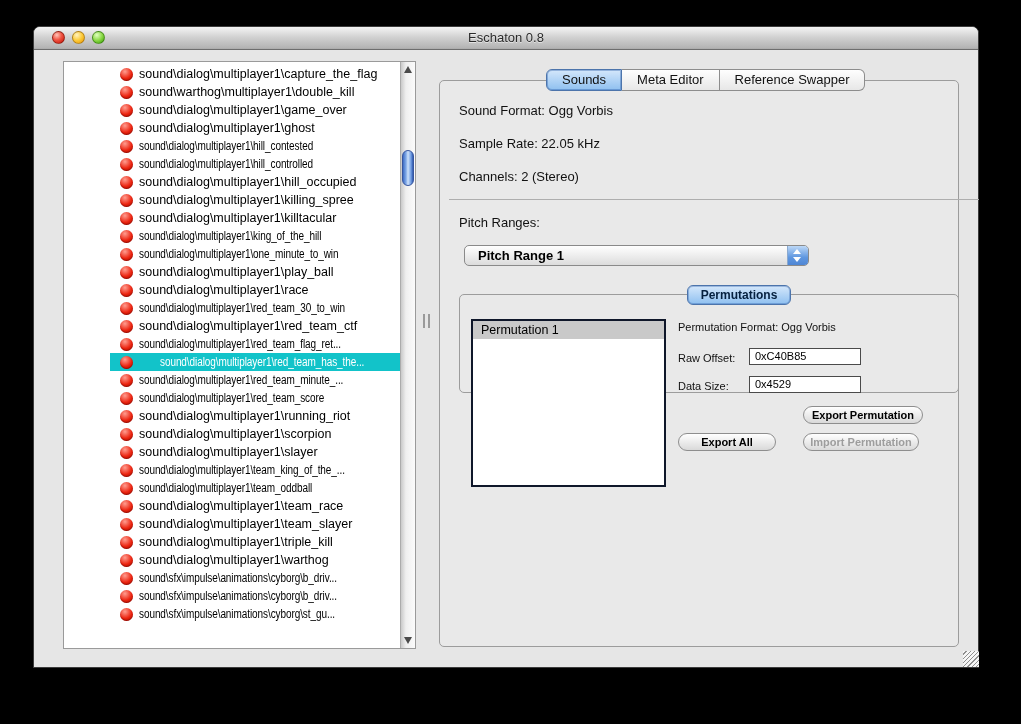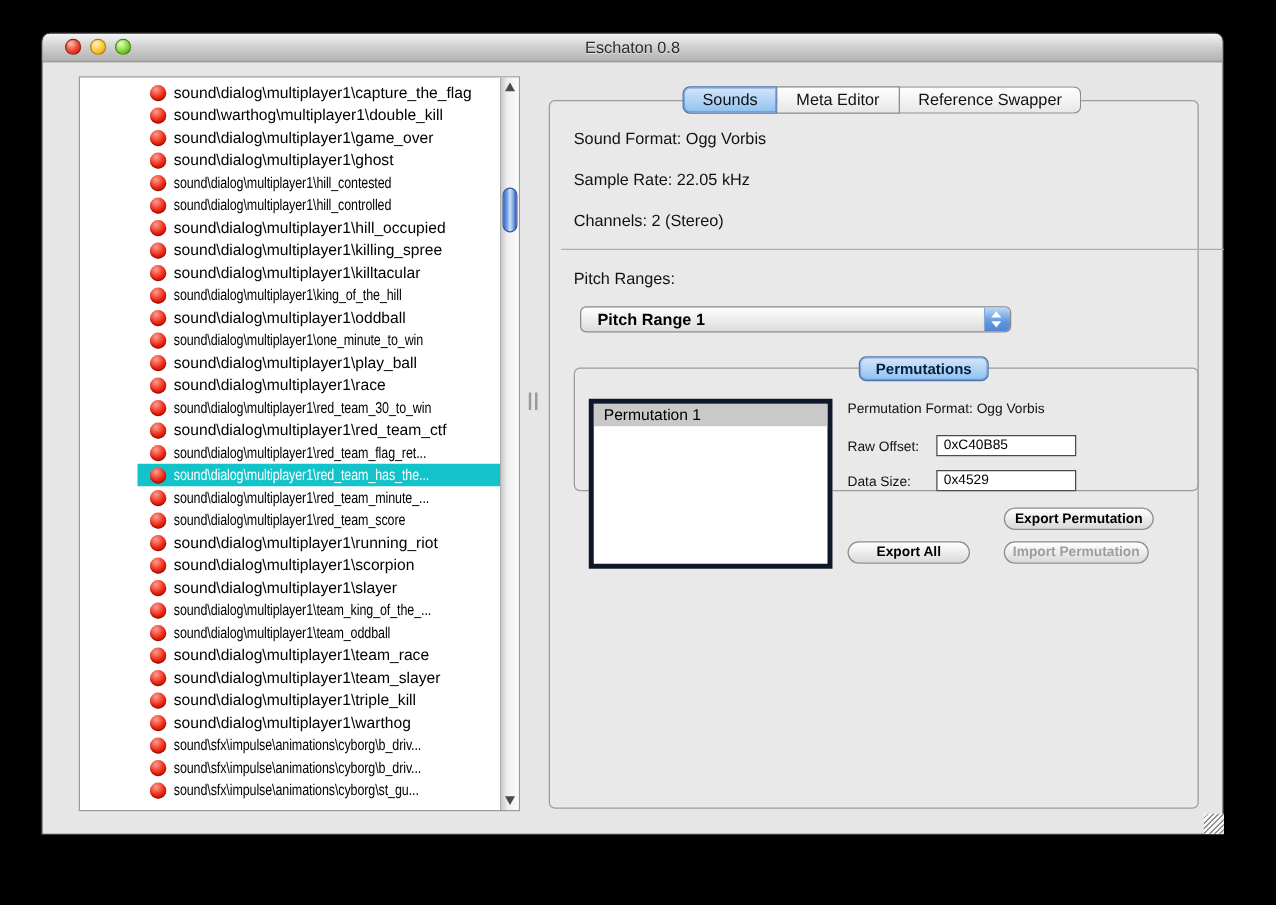--- a/index.html
+++ b/index.html
@@ -36,21 +36,21 @@
   }
   .rows{position:absolute;left:0;top:3px;right:15px;}
   .row{height:18px;display:flex;align-items:center;margin-left:46px;padding-left:10px;white-space:nowrap;overflow:hidden;}
   .row .dot{
     flex:0 0 13px;width:13px;height:13px;border-radius:50%;margin-right:6px;
     background:radial-gradient(circle at 38% 28%,#ff9d90,#ec2410 55%,#b01200 90%);
     box-shadow:inset 0 -1px 1px rgba(120,0,0,.6);
   }
   .row .lbl{font-size:12.5px;color:#000;}
   .row.cond .lbl{transform:scaleX(.8);transform-origin:0 50%;letter-spacing:-.1px;}
-  .row.sel{background:#12c3c9;}
+  .row.sel{background:#12c3c9;gap:21px;}
   .row.sel .lbl{color:#fff;}
 
   
   .scrollbar{
     position:absolute;top:0;right:0;width:15px;height:100%;
     background:linear-gradient(to right,#c9c9c9,#efefef 35%,#fbfbfb);
     border-left:1px solid #ababab;box-sizing:border-box;
   }
   .sb-arrow{position:absolute;left:0;width:14px;height:14px;}
   .sb-arrow.up{top:1px;}
@@ -114,22 +114,22 @@
     position:absolute;left:425px;top:267px;width:500px;height:99px;
     border:1px solid #9c9c9c;border-radius:5px;box-sizing:border-box;
   }
   .perm-tab{
     position:absolute;left:653px;top:258px;width:104px;height:20px;z-index:2;
     border:1px solid #4c74ab;border-radius:6px;box-sizing:border-box;
     background:linear-gradient(#d4e7fb,#8fc0f0);box-shadow:inset 0 0 0 1px rgba(30,80,160,.3);
     font-size:12px;font-weight:700;text-align:center;line-height:18px;color:#05203f;
   }
   .perm-list{
-    position:absolute;left:437px;top:292px;width:195px;height:136px;z-index:2;
-    background:#fff;border:4px solid #0f172a;box-sizing:border-box;overflow:hidden;
+    position:absolute;left:437px;top:292px;width:195px;height:168px;z-index:2;
+    background:#fff;border:2px solid #0f172a;box-sizing:border-box;overflow:hidden;
   }
   .perm-row{height:18px;line-height:18px;font-size:12.5px;padding-left:8px;color:#000;}
   .perm-row.sel{background:#c9c9c9;}
   .small-label{position:absolute;font-size:11px;color:#111;}
   .field{
     position:absolute;width:112px;height:17px;background:#fff;border:1px solid #4a4a4a;
     box-sizing:border-box;font-size:11px;line-height:15px;padding-left:5px;color:#000;
   }
   .btn{
     position:absolute;height:18px;border-radius:9px;border:1px solid #8e8e8e;box-sizing:border-box;
@@ -193,24 +193,20 @@
           <span class="dot"></span>
           <span class="lbl">sound\dialog\multiplayer1\killing_spree</span>
         </div>
         <div class="row">
           <span class="dot"></span>
           <span class="lbl">sound\dialog\multiplayer1\killtacular</span>
         </div>
         <div class="row cond">
           <span class="dot"></span>
           <span class="lbl">sound\dialog\multiplayer1\king_of_the_hill</span>
-        </div>
-        <div class="row">
-          <span class="dot"></span>
-          <span class="lbl">sound\dialog\multiplayer1\oddball</span>
         </div>
         <div class="row cond">
           <span class="dot"></span>
           <span class="lbl">sound\dialog\multiplayer1\one_minute_to_win</span>
         </div>
         <div class="row">
           <span class="dot"></span>
           <span class="lbl">sound\dialog\multiplayer1\play_ball</span>
         </div>
         <div class="row">

